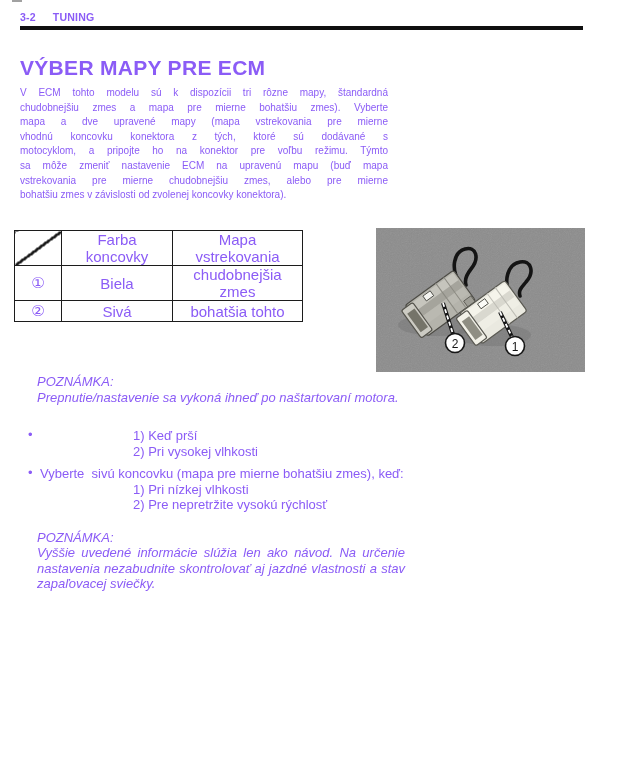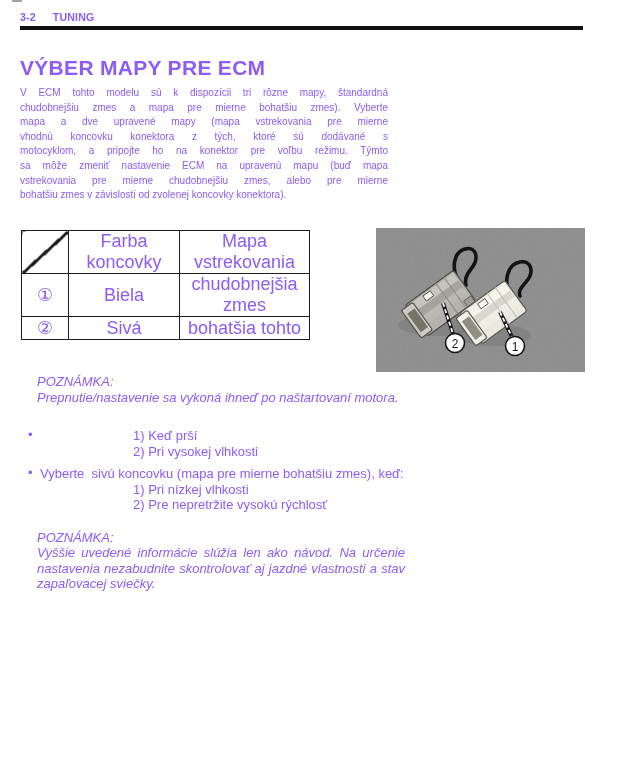--- a/index.html
+++ b/index.html
@@ -9,21 +9,21 @@
     color:#8b5cf6; overflow:hidden;
   }
   .hdr { position:absolute; left:20px; top:11px; font-weight:bold; font-size:11.5px;
          transform:scaleX(.92); transform-origin:left center; letter-spacing:.2px; white-space:nowrap; }
   .hdr .num { margin-right:15px; }
   .rule { position:absolute; left:20px; top:26px; width:563px; height:4px; background:#101010; }
   .title { position:absolute; left:20px; top:56px; margin:0; font-size:21px; font-weight:bold; letter-spacing:.3px; }
   .intro { position:absolute; left:20px; top:86px; width:368px; font-size:10px; line-height:14.6px; }
   .jline { text-align:justify; text-align-last:justify; }
   .jline.last { text-align-last:left; }
-  .maptable { position:absolute; left:21px; top:230px; border-collapse:collapse; font-size:18px; }
+  .maptable { position:absolute; left:14px; top:230px; border-collapse:collapse; font-size:15px; }
   .maptable td { border:1.5px solid #1c1c1c; text-align:center; padding:0 3px; height:20px; }
   .c-num { width:40px; } .c-color { width:104px; } .c-map { width:123px; }
   .diag { background:linear-gradient(to bottom right, transparent 47.5%, #1c1c1c 47.5%, #1c1c1c 52.5%, transparent 52.5%); }
   .figure { position:absolute; left:376px; top:228px; width:209px; height:144px; }
   .figure svg text { font-family:"Liberation Sans","DejaVu Sans",sans-serif; fill:#161616; }
   .note { position:absolute; left:37px; font-size:13px; font-style:italic; }
   .note1 { top:374px; line-height:16px; }
   .note2 { top:530px; width:368px; line-height:15.4px; }
   .bullets { position:absolute; left:20px; top:428px; font-size:13px; line-height:15.5px; width:440px; }
   .bgroup { margin-bottom:7px; }

